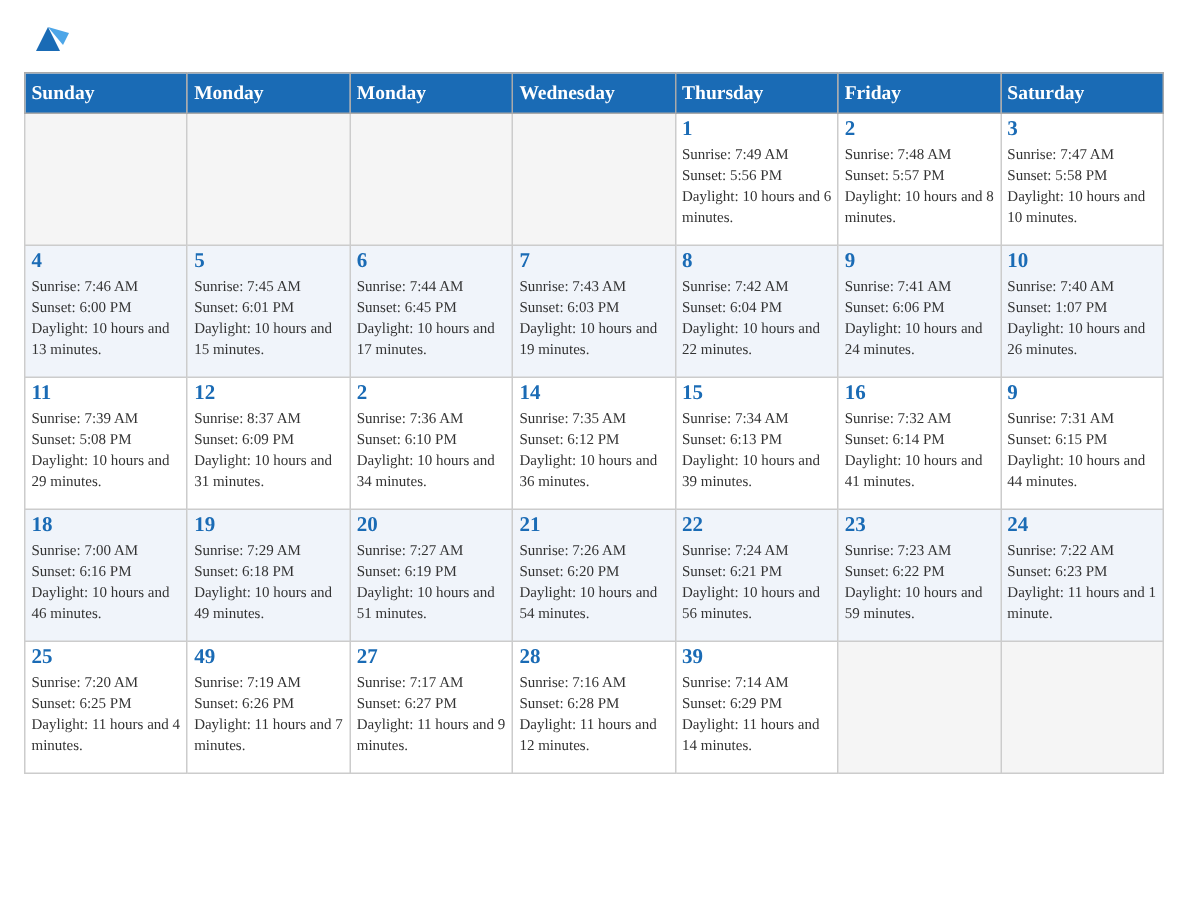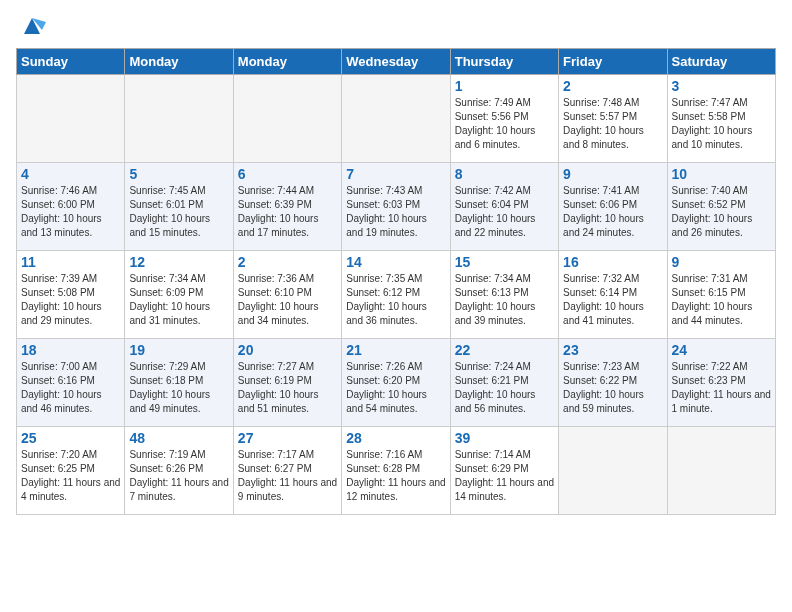--- a/index.html
+++ b/index.html
@@ -6,20 +6,21 @@
     body {
       font-family: Arial, sans-serif;
       background: #fff;
       width: 792px;
       height: 612px;
       overflow: hidden;
     }
     .container {
       width: 792px;
       padding: 12px 16px 8px 16px;
+      font-family: Liberation Serif, serif;
     }
     .header {
       display: flex;
       justify-content: space-between;
       align-items: flex-start;
       margin-bottom: 8px;
     }
     .logo {
       display: flex;
       align-items: center;
@@ -162,21 +163,21 @@
           </td>
           <td>
             <span class="day-number">5</span>
             <div class="day-info">Sunrise: 7:45 AM
 Sunset: 6:01 PM
 Daylight: 10 hours and 15 minutes.</div>
           </td>
           <td>
             <span class="day-number">6</span>
             <div class="day-info">Sunrise: 7:44 AM
-Sunset: 6:39 PM
+Sunset: 6:45 PM
 Daylight: 10 hours and 17 minutes.</div>
           </td>
           <td>
             <span class="day-number">7</span>
             <div class="day-info">Sunrise: 7:43 AM
 Sunset: 6:03 PM
 Daylight: 10 hours and 19 minutes.</div>
           </td>
           <td>
             <span class="day-number">8</span>
@@ -186,34 +187,34 @@
           </td>
           <td>
             <span class="day-number">9</span>
             <div class="day-info">Sunrise: 7:41 AM
 Sunset: 6:06 PM
 Daylight: 10 hours and 24 minutes.</div>
           </td>
           <td>
             <span class="day-number">10</span>
             <div class="day-info">Sunrise: 7:40 AM
-Sunset: 6:52 PM
+Sunset: 1:07 PM
 Daylight: 10 hours and 26 minutes.</div>
           </td>
         </tr>
         <tr>
           <td>
             <span class="day-number">11</span>
             <div class="day-info">Sunrise: 7:39 AM
 Sunset: 5:08 PM
 Daylight: 10 hours and 29 minutes.</div>
           </td>
           <td>
             <span class="day-number">12</span>
-            <div class="day-info">Sunrise: 7:34 AM
+            <div class="day-info">Sunrise: 8:37 AM
 Sunset: 6:09 PM
 Daylight: 10 hours and 31 minutes.</div>
           </td>
           <td>
             <span class="day-number">2</span>
             <div class="day-info">Sunrise: 7:36 AM
 Sunset: 6:10 PM
 Daylight: 10 hours and 34 minutes.</div>
           </td>
           <td>
@@ -286,21 +287,21 @@
           </td>
         </tr>
         <tr>
           <td>
             <span class="day-number">25</span>
             <div class="day-info">Sunrise: 7:20 AM
 Sunset: 6:25 PM
 Daylight: 11 hours and 4 minutes.</div>
           </td>
           <td>
-            <span class="day-number">48</span>
+            <span class="day-number">49</span>
             <div class="day-info">Sunrise: 7:19 AM
 Sunset: 6:26 PM
 Daylight: 11 hours and 7 minutes.</div>
           </td>
           <td>
             <span class="day-number">27</span>
             <div class="day-info">Sunrise: 7:17 AM
 Sunset: 6:27 PM
 Daylight: 11 hours and 9 minutes.</div>
           </td>

